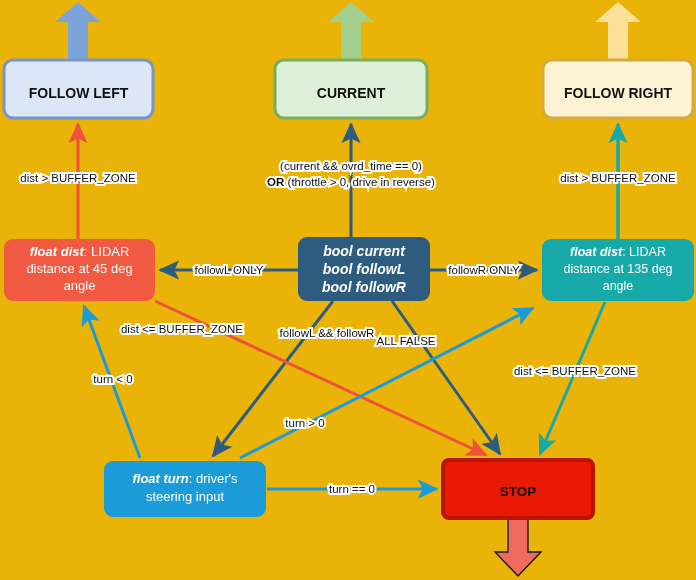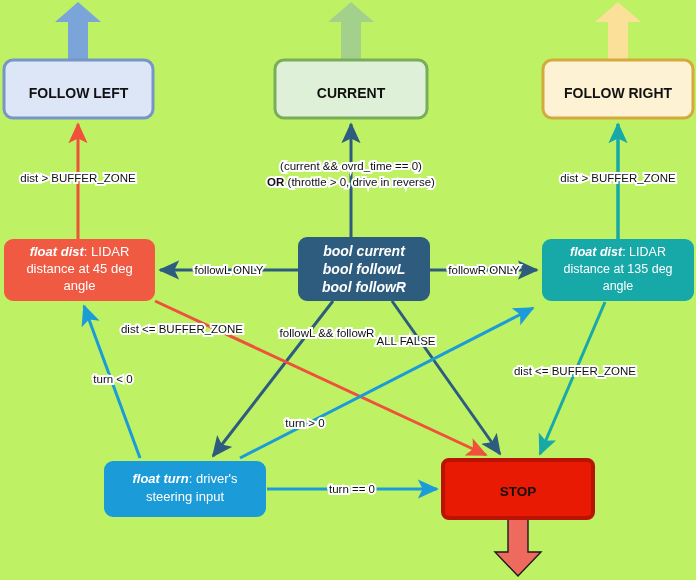--- a/index.html
+++ b/index.html
@@ -1,18 +1,18 @@
 <!DOCTYPE html>
 <html><head>
 <meta charset="utf-8">
 <style>
   html,body{margin:0;padding:0;background:#ffffff;}
   body{width:696px;height:580px;overflow:hidden;
        font-family:"Liberation Sans","DejaVu Sans",sans-serif;}
-  #diagram{position:relative;width:696px;height:580px;background:#bef264;}
+  #diagram{position:relative;width:696px;height:580px;background:#eab308;}
   svg{display:block;}
   .nodeLabel{font-family:"Liberation Sans","DejaVu Sans",sans-serif;}
   .edgeLabel{font-family:"Liberation Sans","DejaVu Sans",sans-serif;
              font-size:11.5px;fill:#111111;}
 </style>
 </head>
 <body>
 
 <div id="diagram">
 <svg width="696" height="580" viewBox="0 0 696 580">

